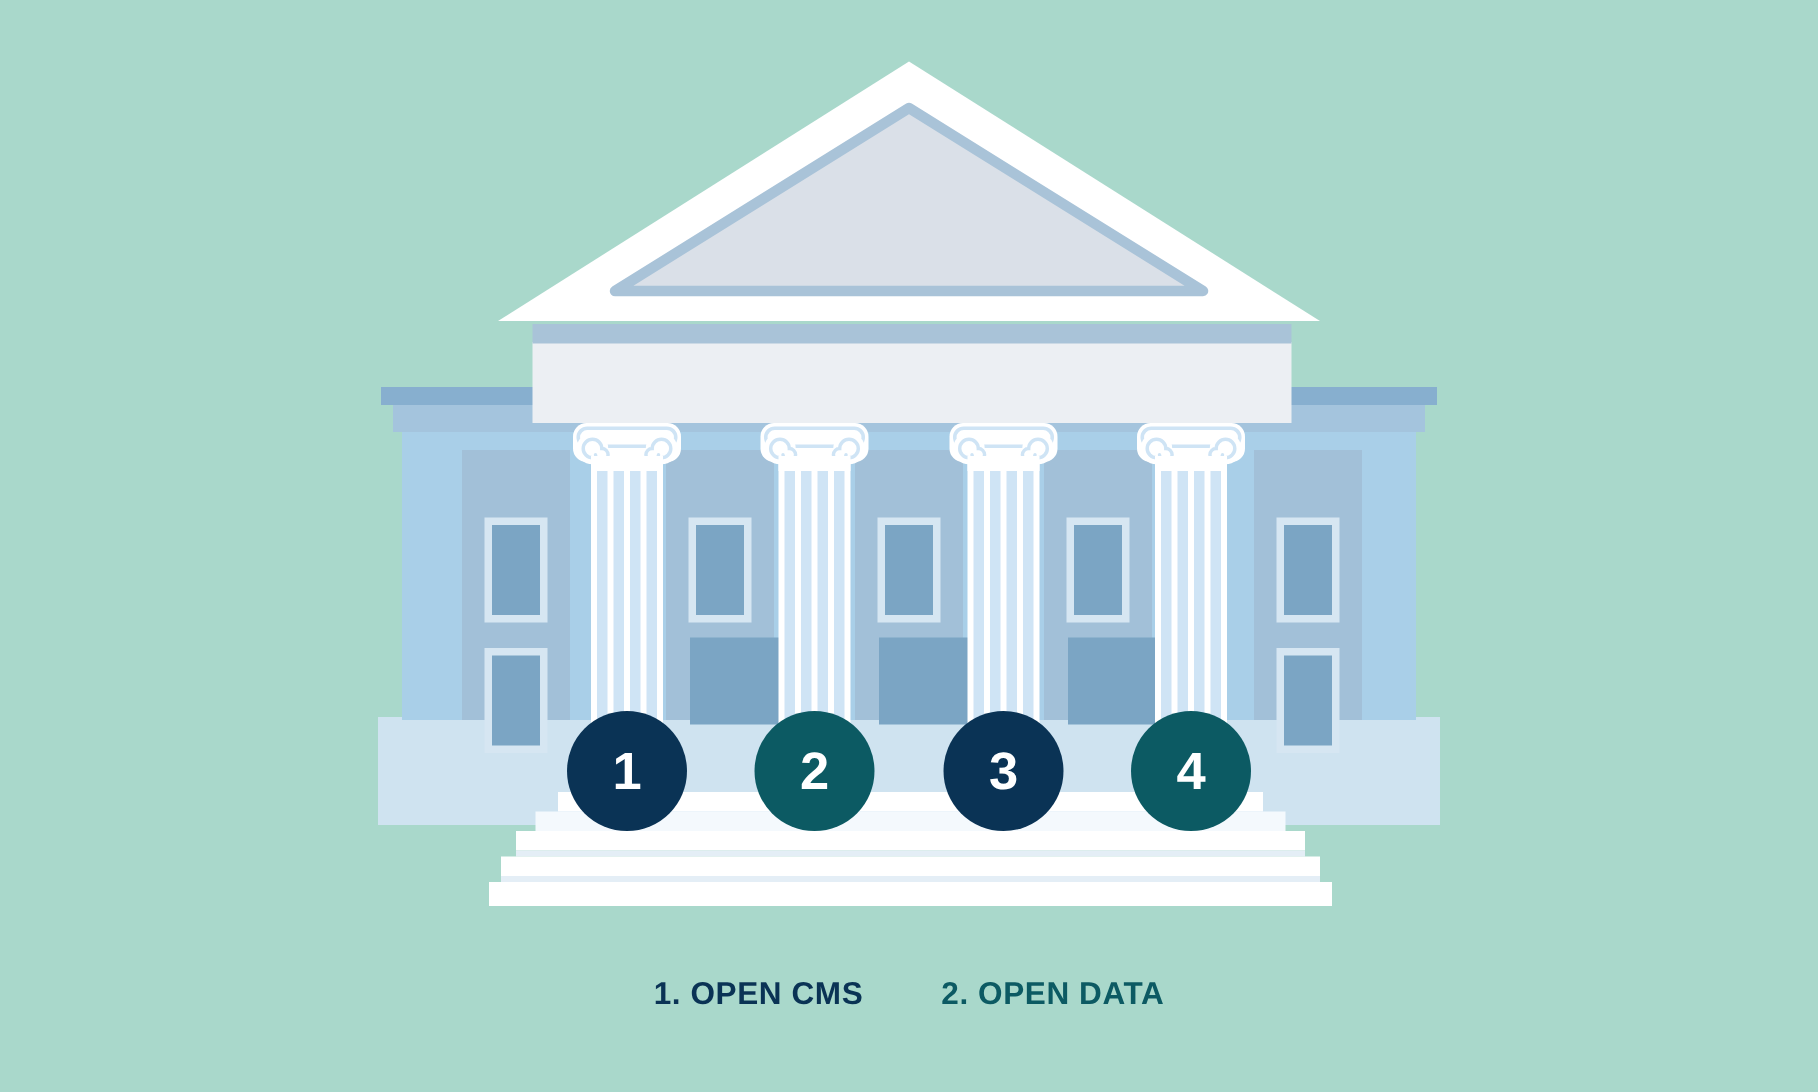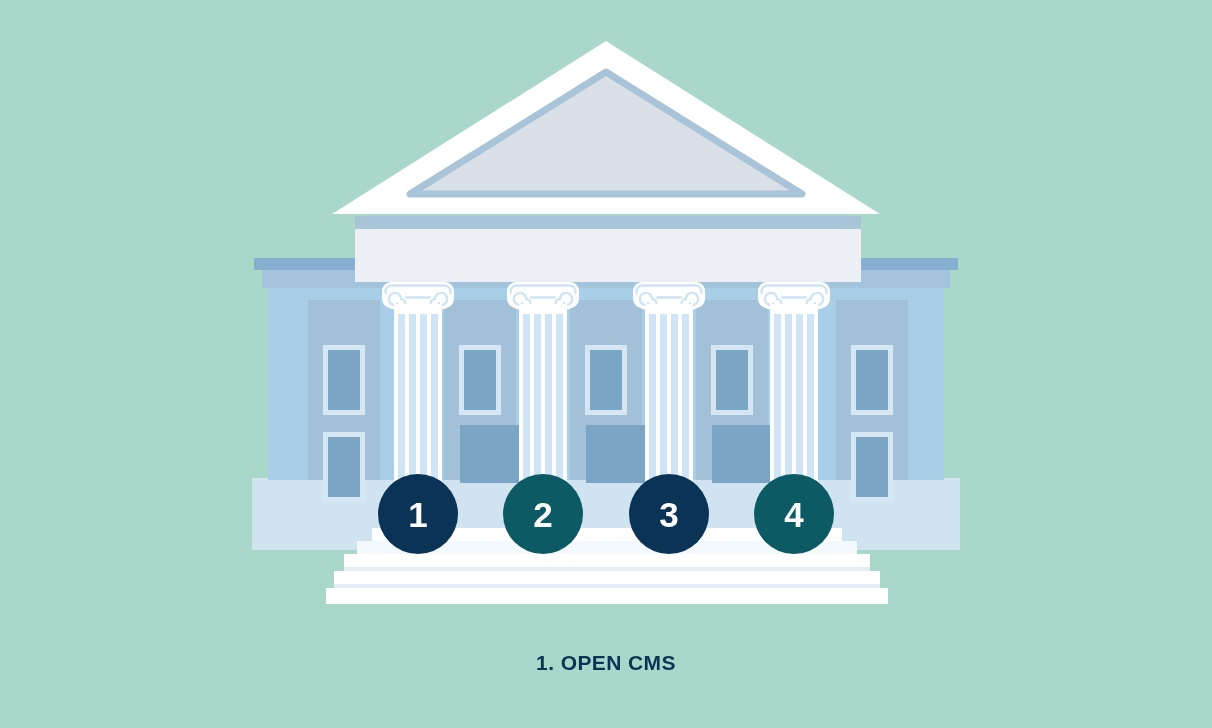--- a/index.html
+++ b/index.html
@@ -177,15 +177,16 @@
   </div>
   <div class="badge" style="left:629px; top:474px; background:#0a3355;">
     <span>3</span>
   </div>
   <div class="badge" style="left:754px; top:474px; background:#0c5a63;">
     <span>4</span>
   </div>
 
   <div id="captions">
     <span class="caption" style="color:#0a3355;">1. OPEN CMS</span>
+    <span class="caption" style="color:#0c5a63;">2. OPEN DATA</span>
   </div>
 
 </div>
 
 </body></html>

